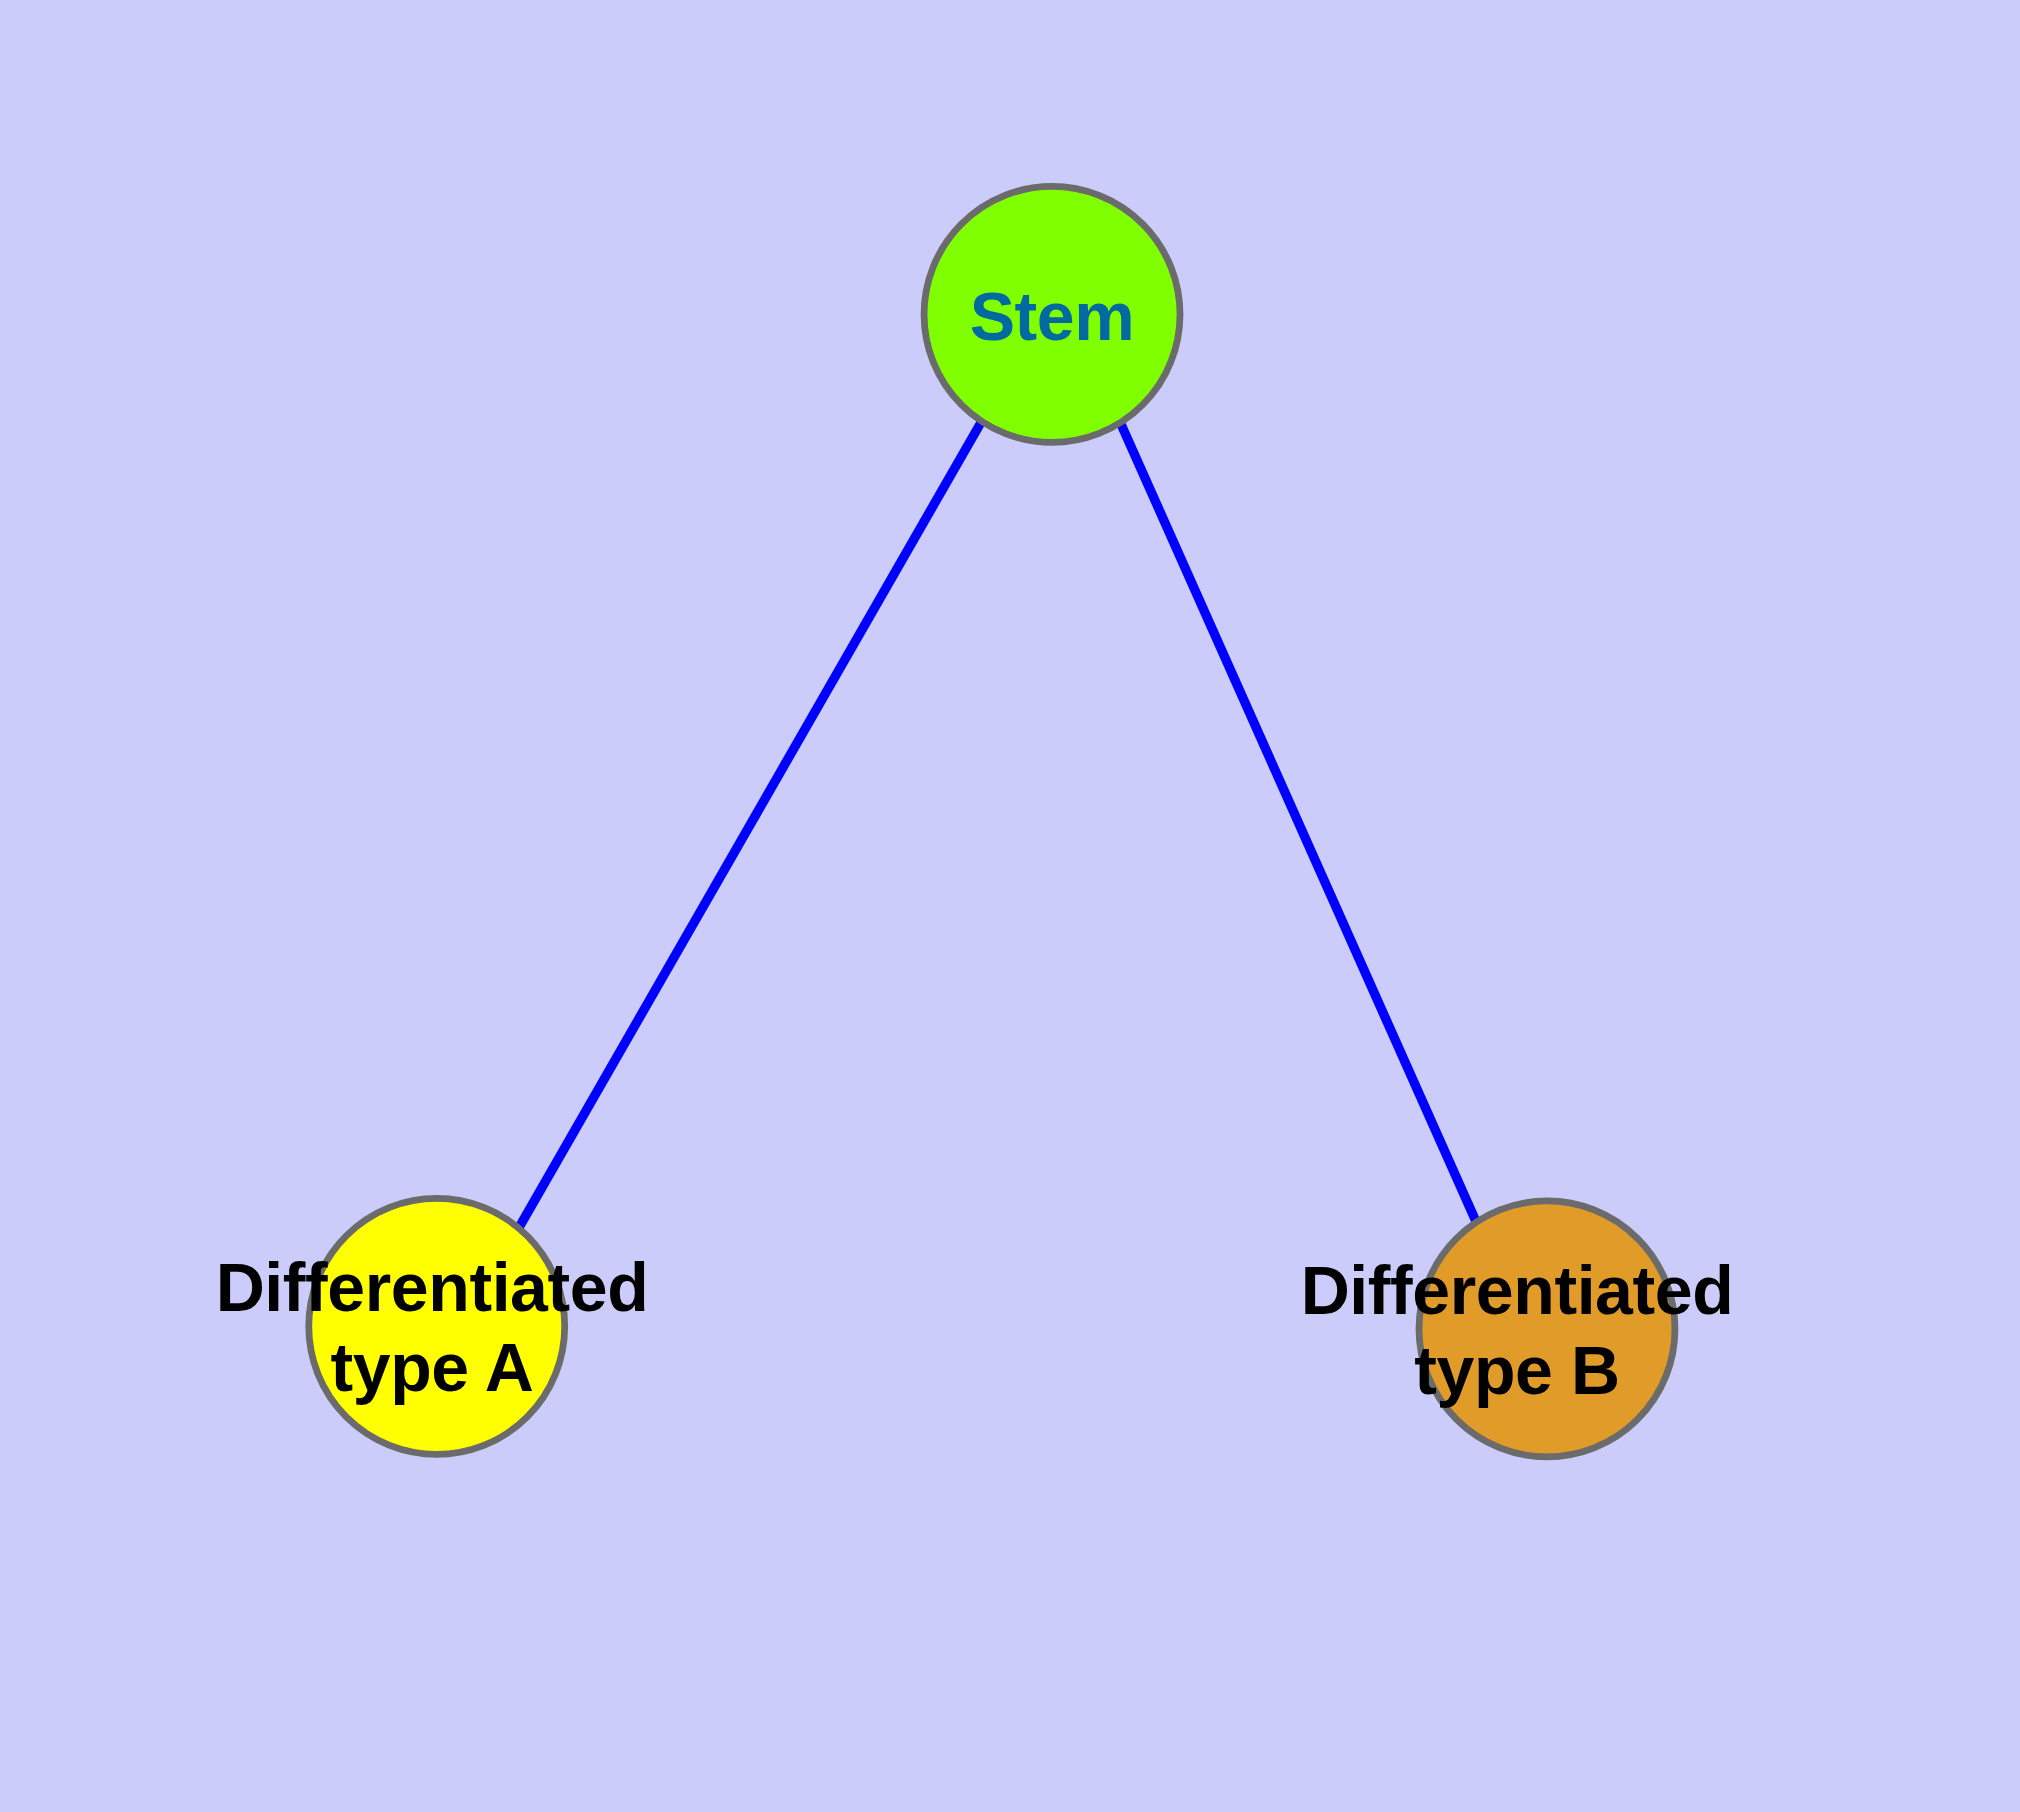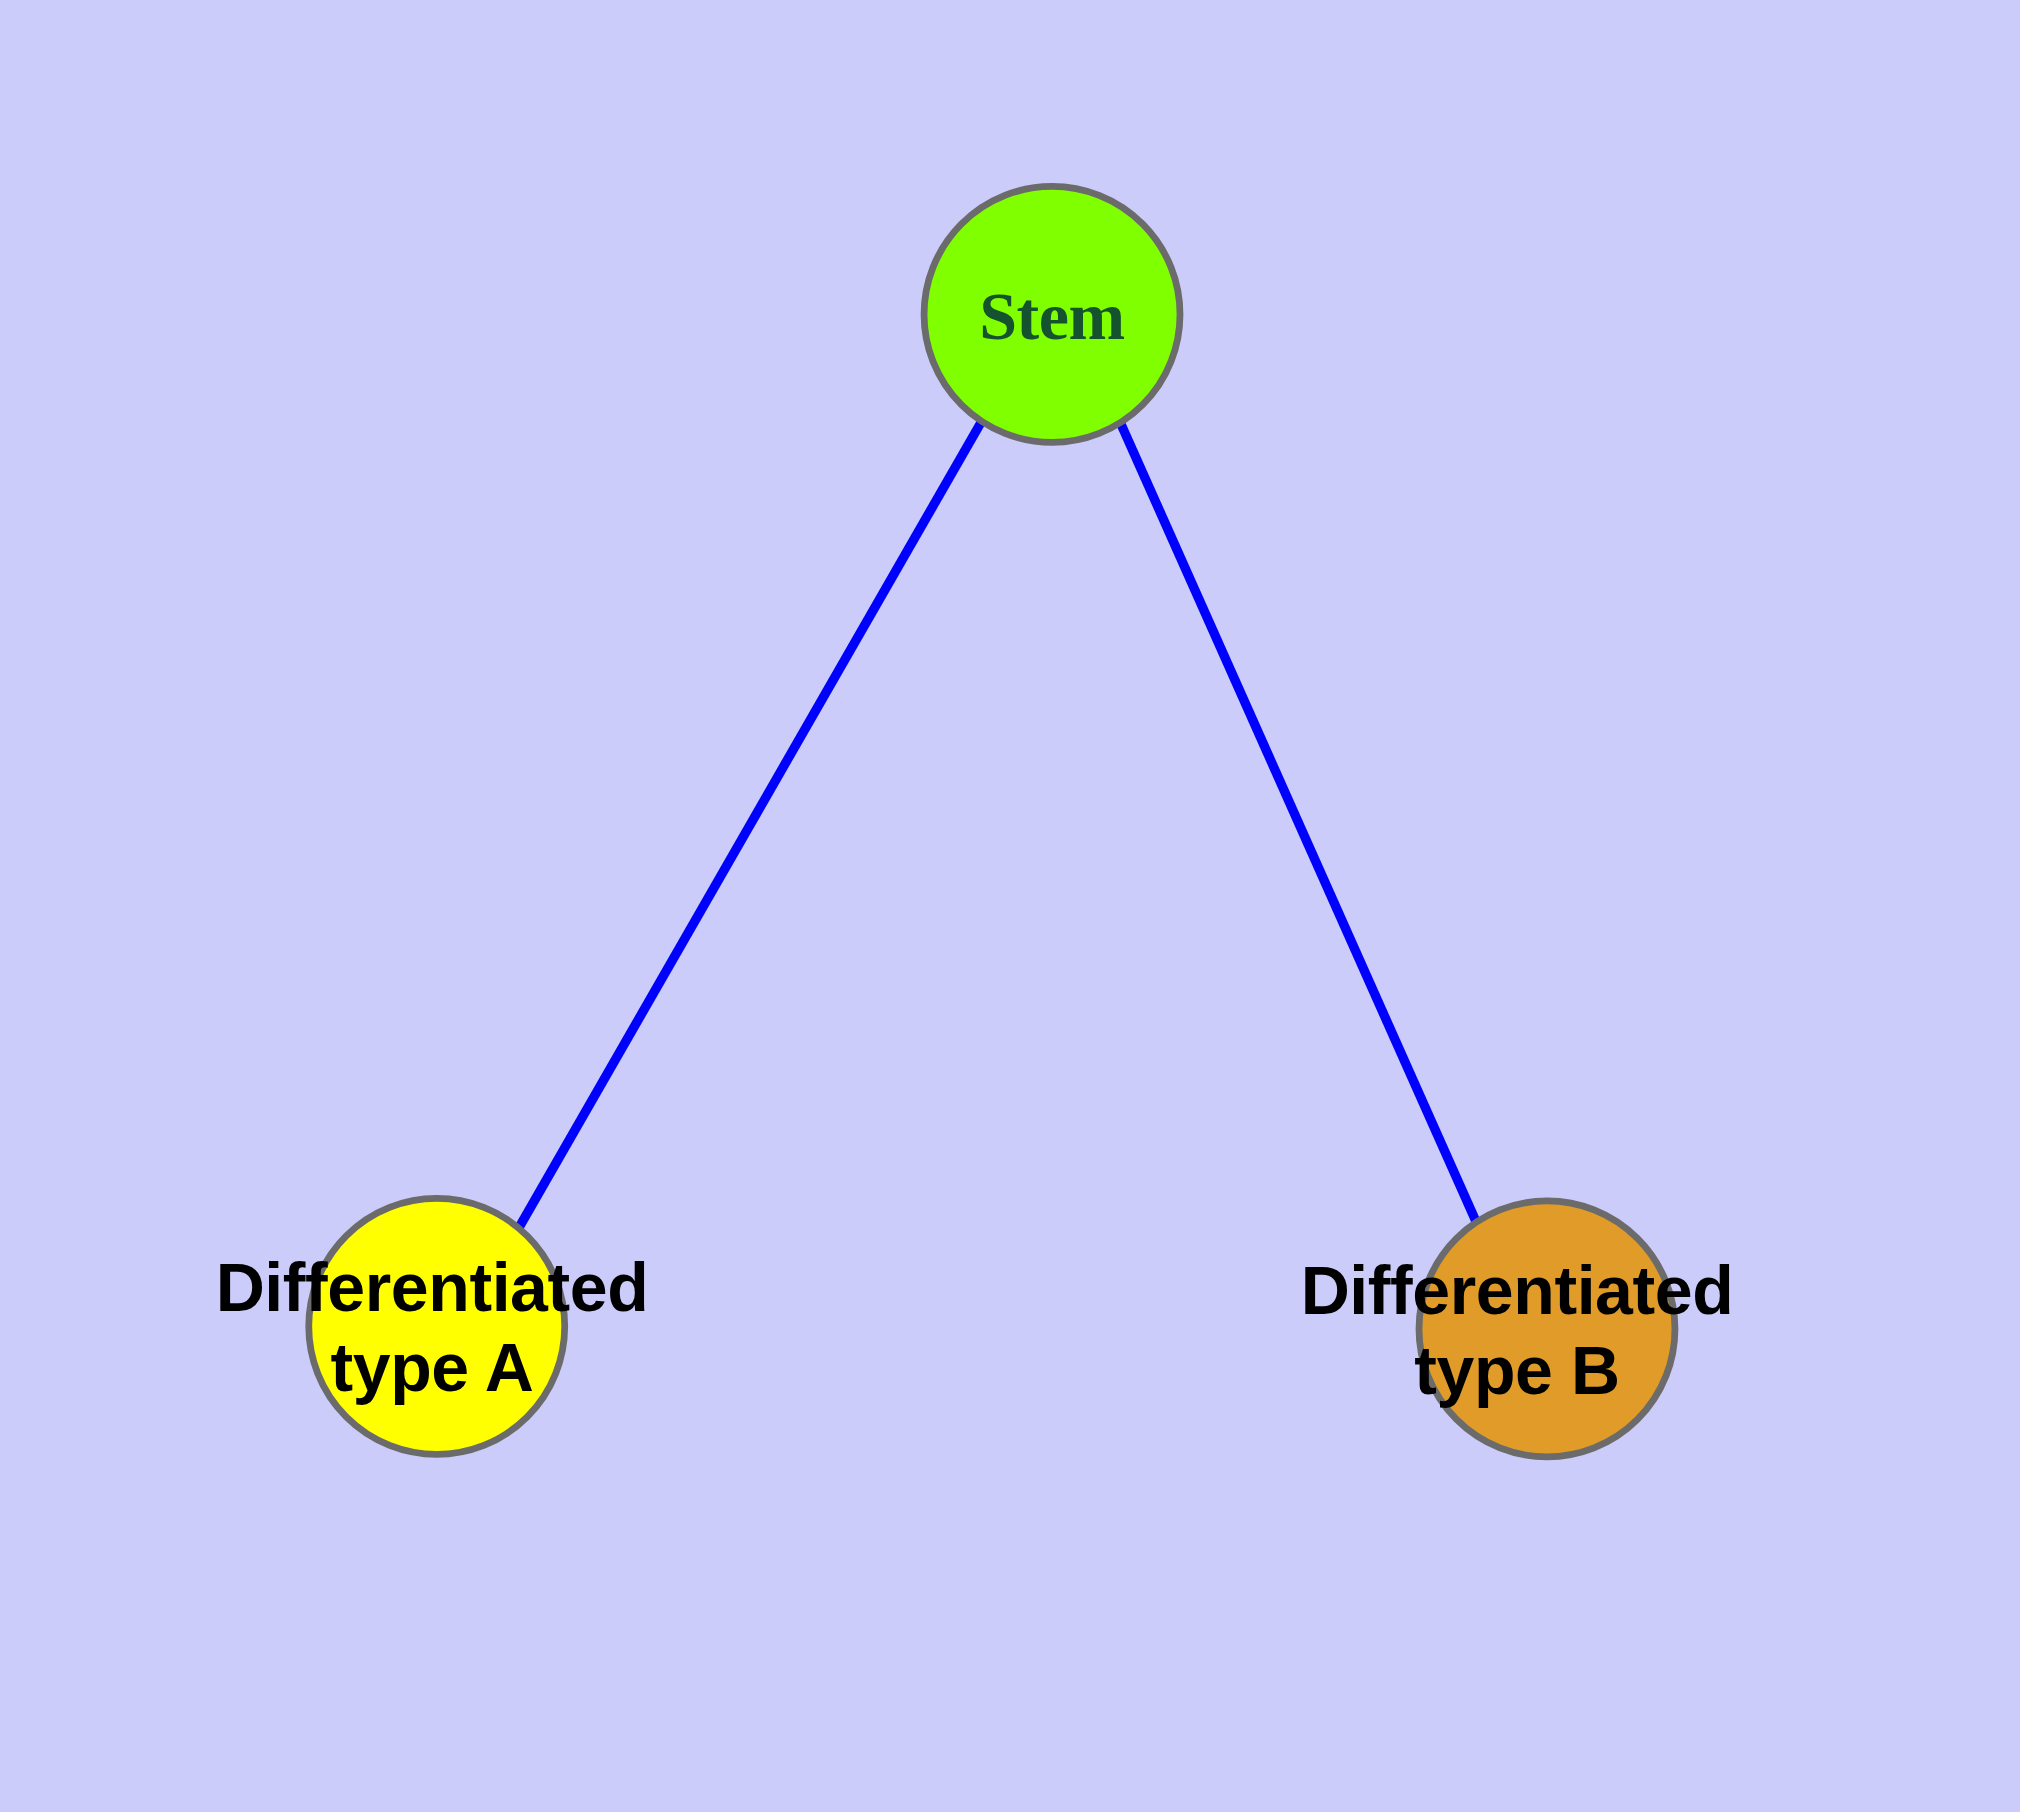--- a/index.html
+++ b/index.html
@@ -54,21 +54,21 @@
       <line x1="1320" y1="495" x2="1742" y2="1443" stroke="#0000ff" stroke-width="11" stroke-linecap="butt"></line>
     </g>
 
     <g>
       <circle cx="1241" cy="371" r="151" fill="#80ff00" stroke="#6b6b6b" stroke-width="8"></circle>
       <circle cx="515" cy="1565" r="151" fill="#ffff00" stroke="#6b6b6b" stroke-width="8"></circle>
       <circle cx="1825" cy="1568" r="151" fill="#e09b28" stroke="#6b6b6b" stroke-width="8"></circle>
     </g>
   </svg>
 
-  <div class="node-label" id="label-stem" style="left: 1052px; top: 317px; color: #14532d; font-family: Liberation Serif, serif;">Stem</div>
+  <div class="node-label" id="label-stem" style="left: 1052px; top: 317px; color: #0369a1;">Stem</div>
 
   <div class="node-label" id="label-type-a" style="left: 432px; top: 1328px; color: rgb(0, 0, 0);">Differentiated
 type A</div>
 
   <div class="node-label" id="label-type-b" style="left: 1517px; top: 1331px; color: rgb(0, 0, 0);">Differentiated
 type B</div>
 </div>
 
 
 </body></html>

